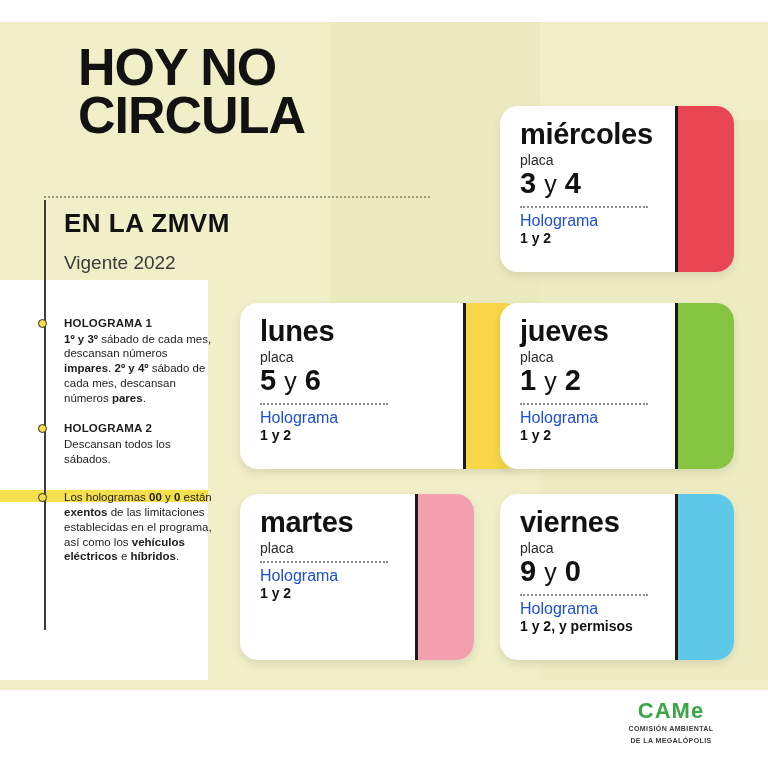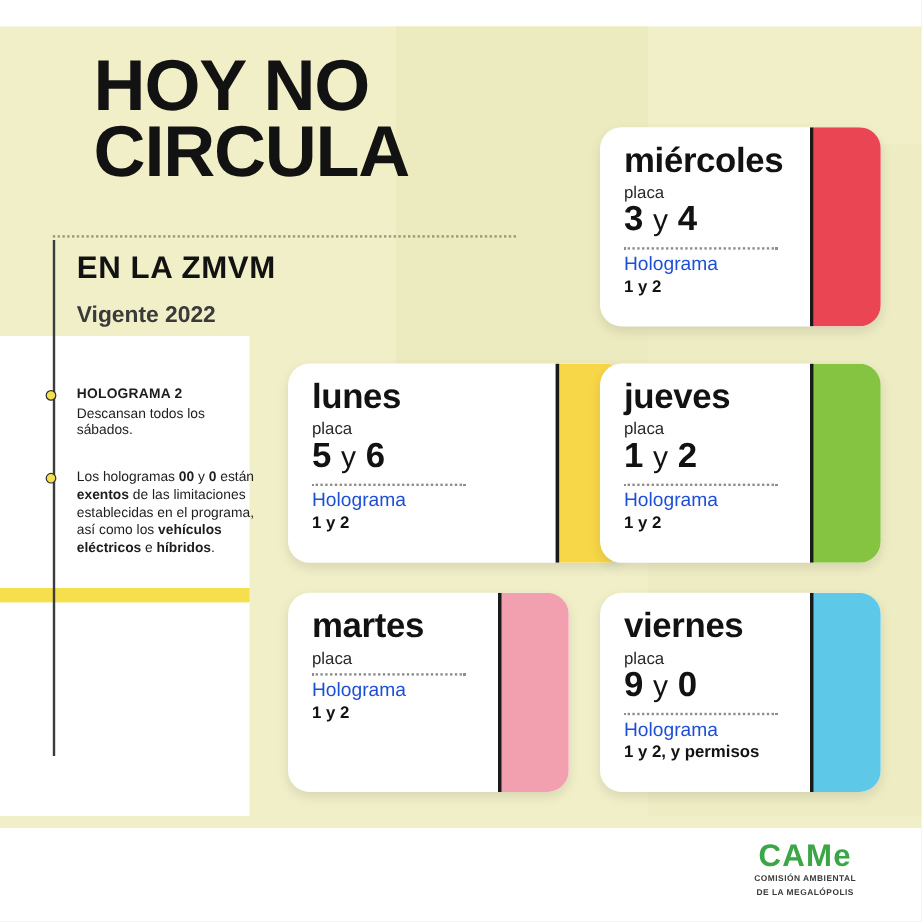--- a/index.html
+++ b/index.html
@@ -60,21 +60,21 @@
     background: #f5df4d;
   }
 
   
   .headline {
     position: absolute;
     left: 78px;
     top: 44px;
     width: 420px;
     font-weight: bold;
-    font-size: 60px;
+    font-size: 52px;
     line-height: 0.92;
     letter-spacing: -1px;
     color: #121212;
   }
   .headline .l2 { display: block; }
 
   .dotted-sep {
     position: absolute;
     left: 44px;
     top: 196px;
@@ -87,21 +87,21 @@
     top: 208px;
     font-weight: bold;
     font-size: 26px;
     letter-spacing: 0.5px;
     color: #121212;
   }
   .vigente {
     position: absolute;
     left: 64px;
     top: 252px;
-    font-weight: bold;
+    font-weight: normal;
     font-size: 19px;
     color: #3a3a3a;
   }
 
   
   .guide-line {
     position: absolute;
     left: 44px;
     top: 200px;
     width: 2px;
@@ -221,21 +221,21 @@
 
   
   .footer-logo {
     position: absolute;
     left: 596px;
     top: 700px;
     text-align: center;
     width: 150px;
   }
   .logo-mark {
-    font-size: 26px;
+    font-size: 22px;
     font-weight: bold;
     color: #3aa647;
     letter-spacing: 1px;
     line-height: 1;
   }
   .logo-text {
     margin-top: 3px;
     font-size: 7px;
     font-weight: bold;
     letter-spacing: .4px;
@@ -262,20 +262,25 @@
 
   <div class="dotted-sep"></div>
 
   <div class="subhead">EN LA ZMVM</div>
   <div class="vigente">Vigente 2022</div>
 
   <div class="guide-line"></div>
 
   <div class="notes">
 
+    <div class="note note-1">
+      <span class="bullet"></span>
+      <span class="title">HOLOGRAMA 1</span>
+      <span class="body"><b>1º y 3º</b> sábado de cada mes, descansan números <b>impares</b>. <b>2º y 4º</b> sábado de cada mes, descansan números <b>pares</b>.</span>
+    </div>
 
     <div class="note note-2">
       <span class="bullet"></span>
       <span class="title">HOLOGRAMA 2</span>
       <span class="body">Descansan todos los sábados.</span>
     </div>
 
     <div class="note note-3">
       <span class="bullet"></span>
       <span class="body">Los hologramas <b>00</b> y <b>0</b> están <b>exentos</b> de las limitaciones establecidas en el programa, así como los <b>vehículos eléctricos</b> e <b>híbridos</b>.</span>

